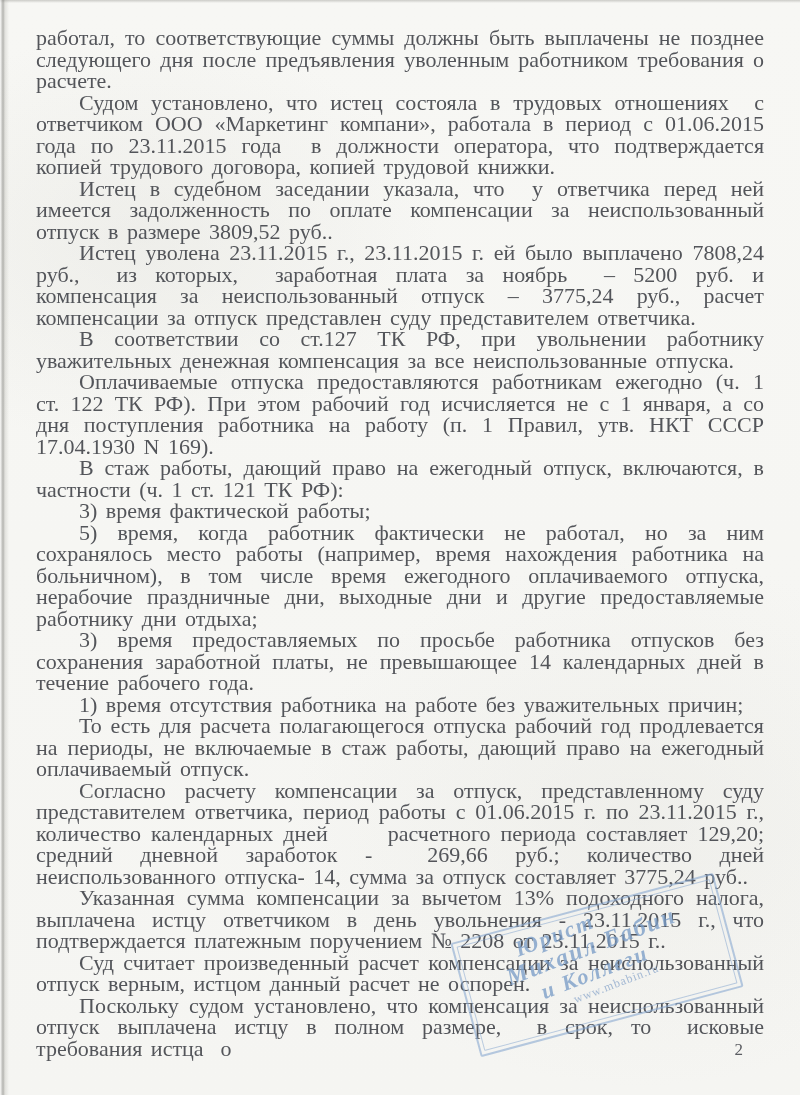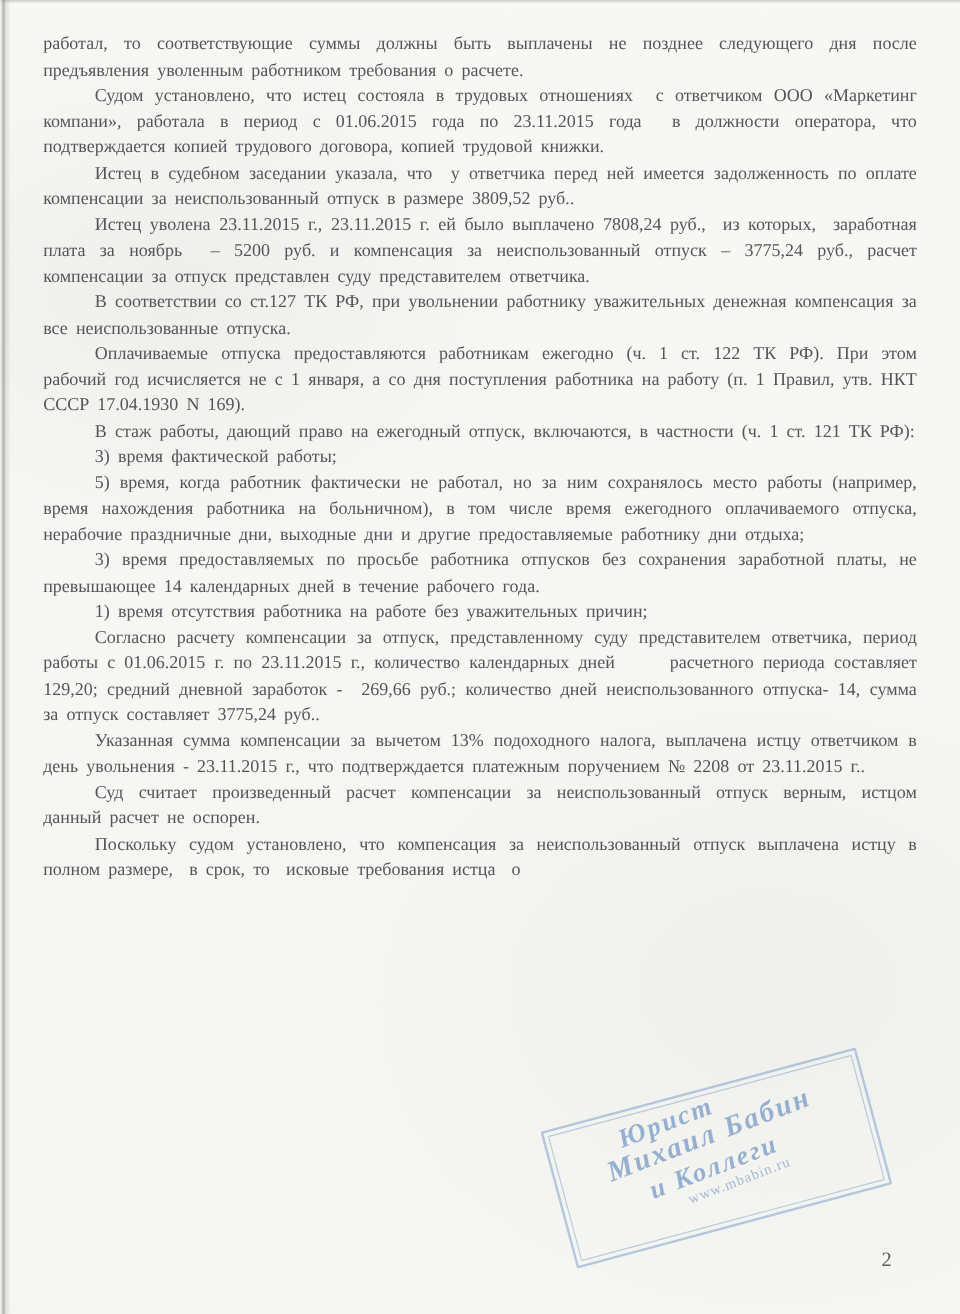--- a/index.html
+++ b/index.html
@@ -22,21 +22,21 @@
     background:linear-gradient(rgba(150,150,144,0.45), rgba(150,150,144,0));
   }
   .edge-left{
     position:absolute;left:0;top:0;width:9px;height:1095px;
     background:linear-gradient(to right, rgba(255,255,255,0.6) 0px, rgba(125,125,120,0.55) 3px, rgba(165,165,158,0.25) 5px, rgba(165,165,158,0) 9px);
   }
   .content{
     position:absolute;
     left:36px;top:27px;width:728px;
     color:#53555a;
-    font-size:15px;
+    font-size:22px;
     line-height:21.5px;
     text-align:justify;
     word-spacing:3px;
     filter:blur(0.25px);
   }
   .para{margin:0;text-indent:43px;}
   .para.first{text-indent:0;}
   .page-number{
     position:absolute;
     top:1040px;right:57px;
@@ -91,20 +91,21 @@
     <p class="para">Судом установлено, что истец состояла в трудовых отношениях&nbsp; с ответчиком ООО «Маркетинг компани», работала в период с 01.06.2015 года по 23.11.2015 года&nbsp; в должности оператора, что подтверждается копией трудового договора, копией трудовой книжки.</p>
     <p class="para">Истец в судебном заседании указала, что&nbsp; у ответчика перед ней имеется задолженность по оплате компенсации за неиспользованный отпуск в размере 3809,52 руб..</p>
     <p class="para">Истец уволена 23.11.2015 г., 23.11.2015 г. ей было выплачено 7808,24 руб.,&nbsp; из которых,&nbsp; заработная плата за ноябрь&nbsp; – 5200 руб. и компенсация за неиспользованный отпуск – 3775,24 руб., расчет компенсации за отпуск представлен суду представителем ответчика.</p>
     <p class="para">В соответствии со ст.127 ТК РФ, при увольнении работнику уважительных денежная компенсация за все неиспользованные отпуска.</p>
     <p class="para">Оплачиваемые отпуска предоставляются работникам ежегодно (ч. 1 ст. 122 ТК РФ). При этом рабочий год исчисляется не с 1 января, а со дня поступления работника на работу (п. 1 Правил, утв. НКТ СССР 17.04.1930 N 169).</p>
     <p class="para">В стаж работы, дающий право на ежегодный отпуск, включаются, в частности (ч. 1 ст. 121 ТК РФ):</p>
     <p class="para">3) время фактической работы;</p>
     <p class="para">5) время, когда работник фактически не работал, но за ним сохранялось место работы (например, время нахождения работника на больничном), в том числе время ежегодного оплачиваемого отпуска, нерабочие праздничные дни, выходные дни и другие предоставляемые работнику дни отдыха;</p>
     <p class="para">3) время предоставляемых по просьбе работника отпусков без сохранения заработной платы, не превышающее 14 календарных дней в течение рабочего года.</p>
     <p class="para">1) время отсутствия работника на работе без уважительных причин;</p>
+    <p class="para">То есть для расчета полагающегося отпуска рабочий год продлевается на периоды, не включаемые в стаж работы, дающий право на ежегодный оплачиваемый отпуск.</p>
     <p class="para">Согласно расчету компенсации за отпуск, представленному суду представителем ответчика, период работы с 01.06.2015 г. по 23.11.2015 г., количество календарных дней&nbsp;&nbsp;&nbsp;&nbsp;&nbsp; расчетного периода составляет 129,20; средний дневной заработок -&nbsp; 269,66 руб.; количество дней неиспользованного отпуска- 14, сумма за отпуск составляет 3775,24 руб..</p>
     <p class="para">Указанная сумма компенсации за вычетом 13% подоходного налога, выплачена истцу ответчиком в день увольнения - 23.11.2015 г., что подтверждается платежным поручением № 2208 от 23.11.2015 г..</p>
     <p class="para">Суд считает произведенный расчет компенсации за неиспользованный отпуск верным, истцом данный расчет не оспорен.</p>
     <p class="para">Поскольку судом установлено, что компенсация за неиспользованный отпуск выплачена истцу в полном размере,&nbsp; в срок, то&nbsp; исковые требования истца&nbsp; о</p>
   </div>
 
   <div class="page-number">2</div>
 
   <div class="stamp">
     <div class="stamp-inner"></div>

